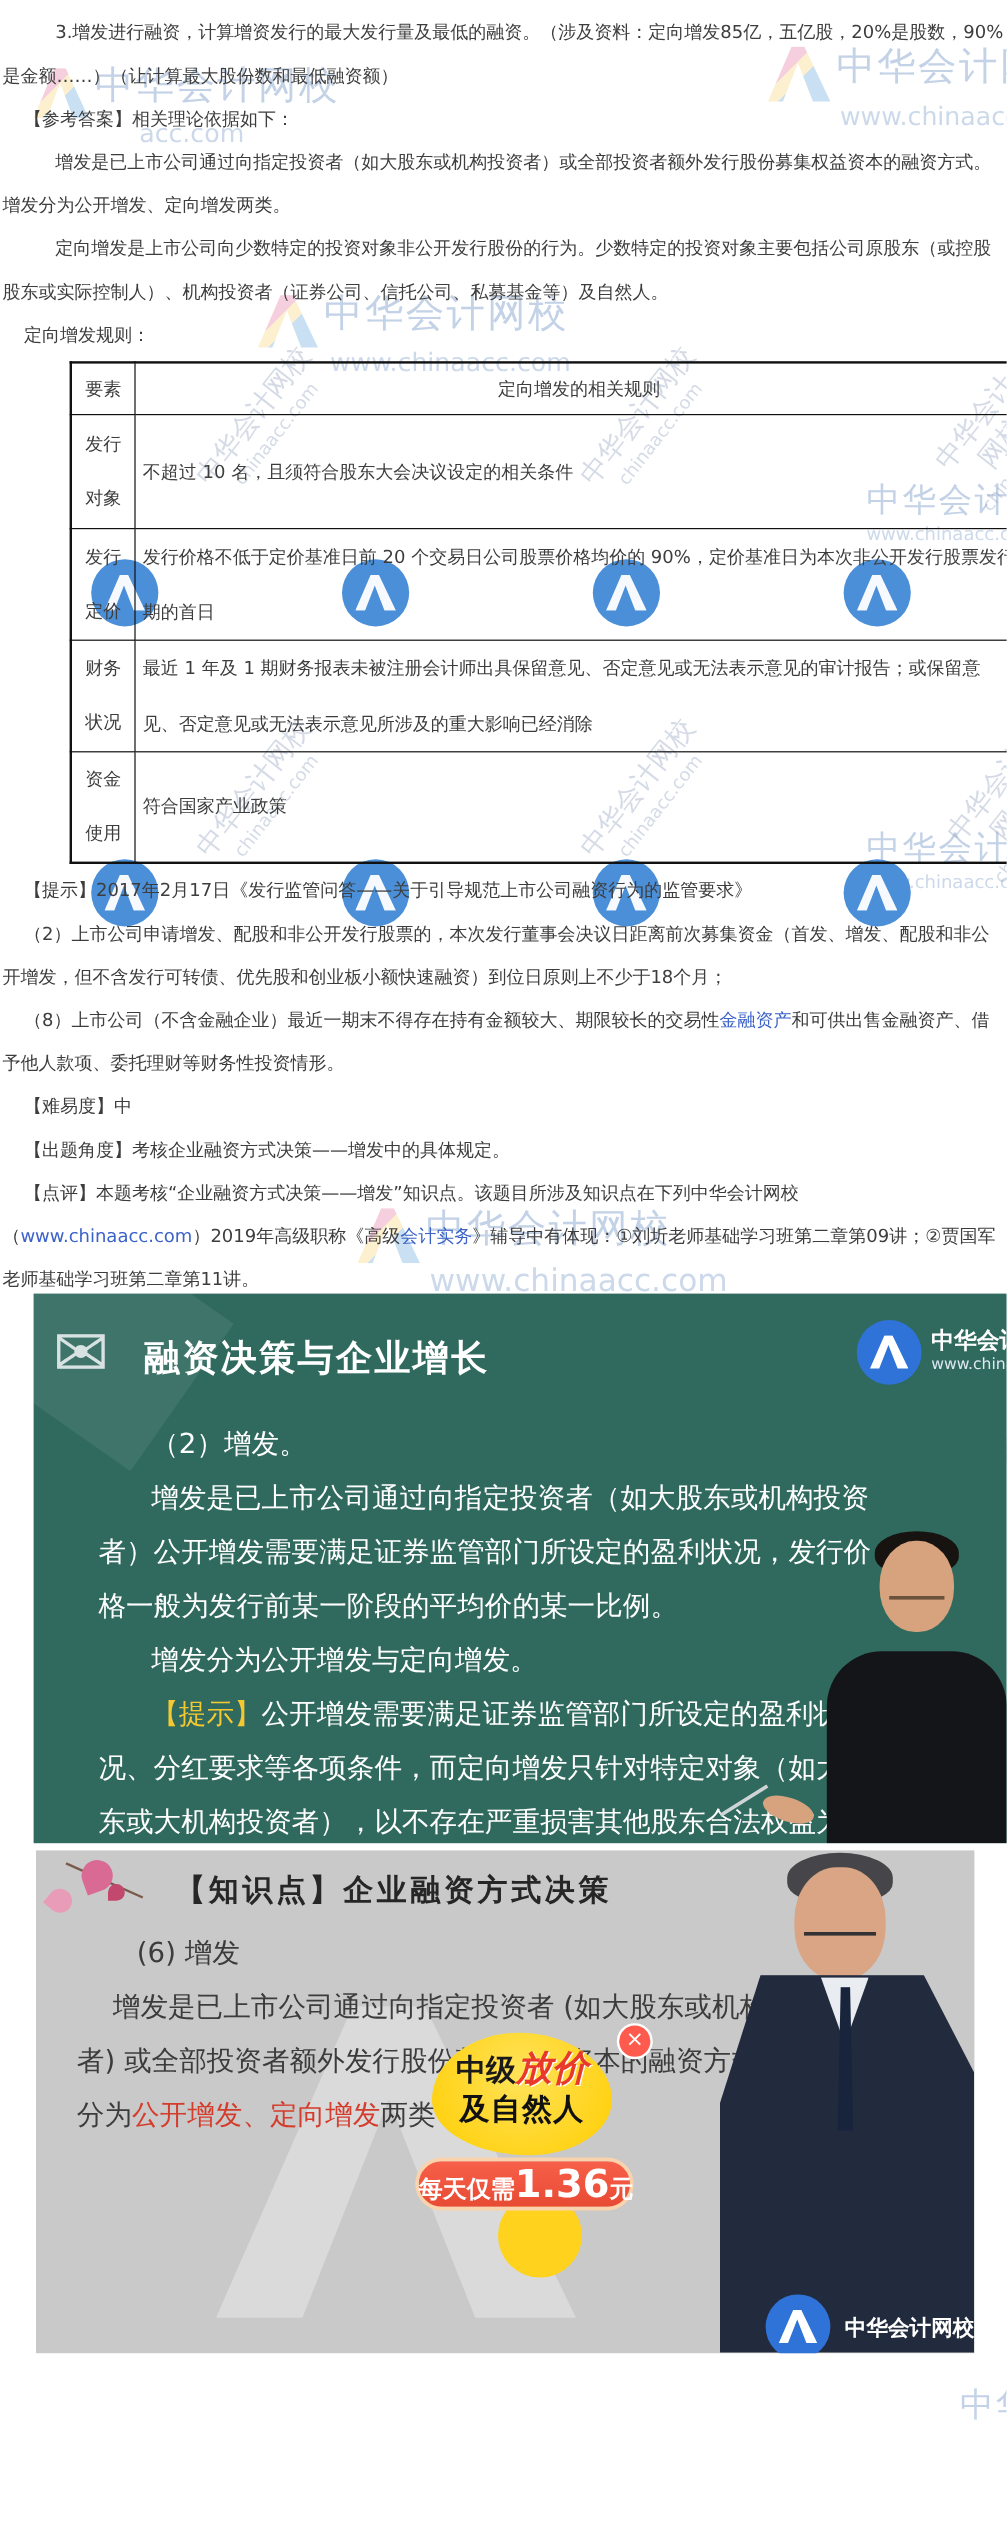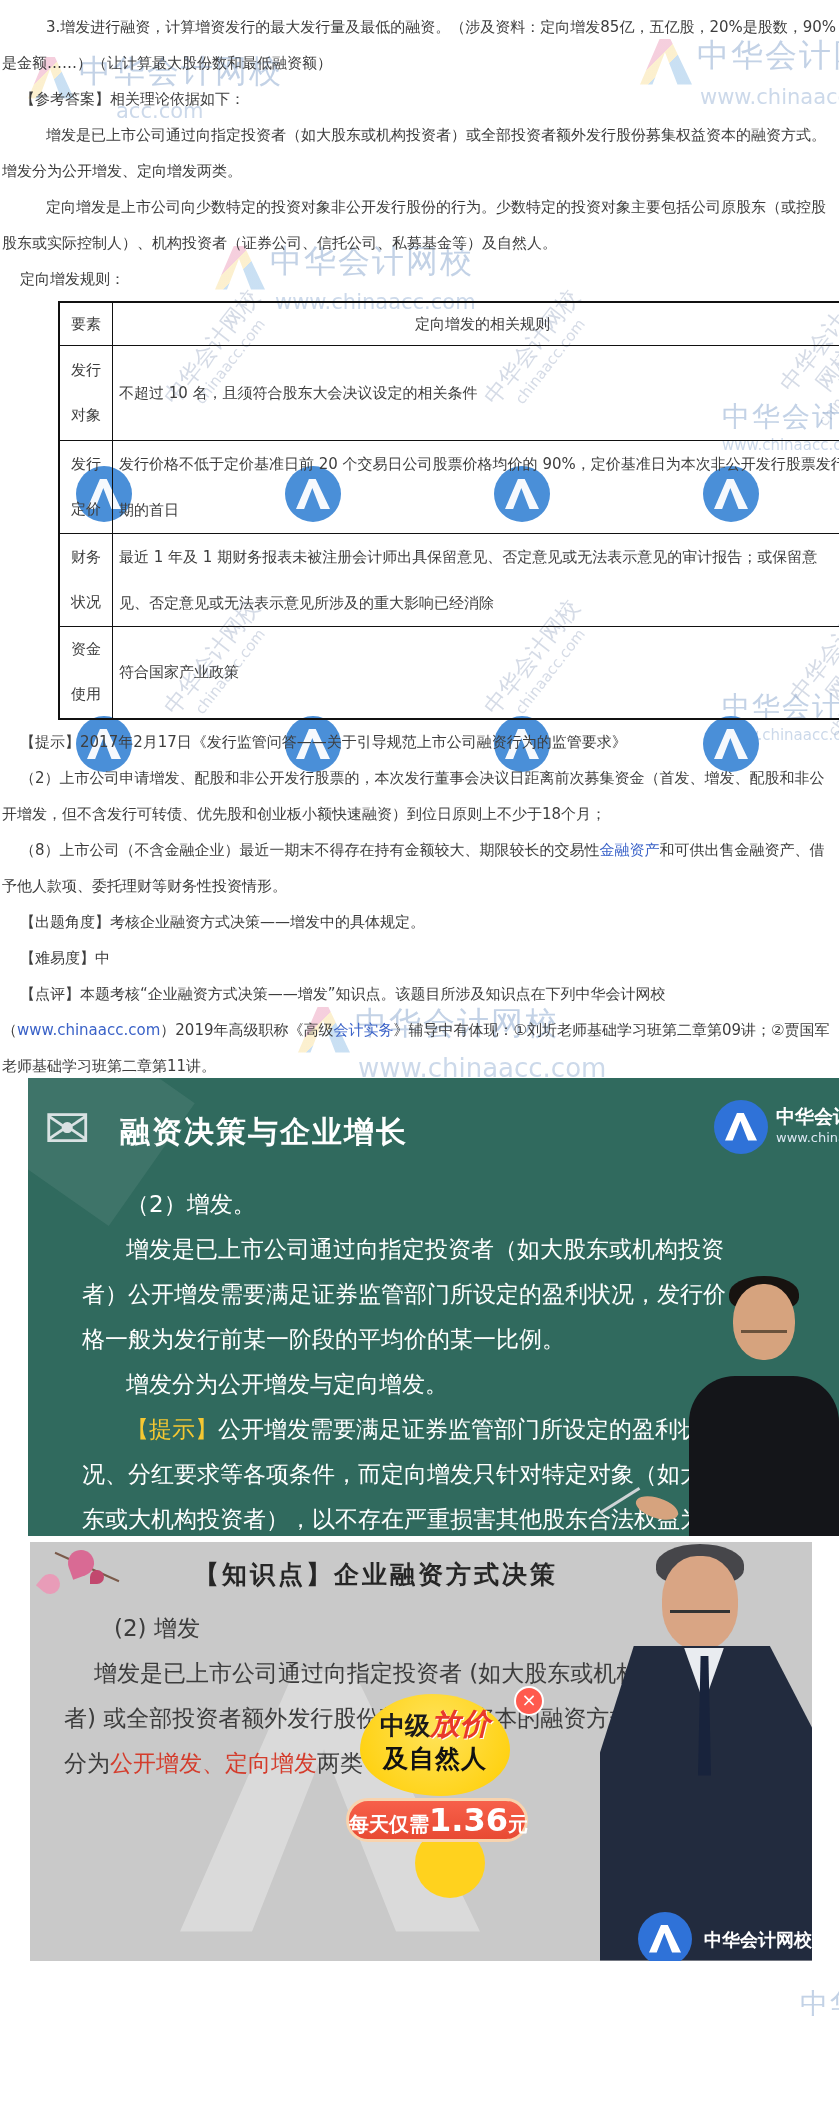--- a/index.html
+++ b/index.html
@@ -63,21 +63,21 @@
   .video2{position:relative;z-index:2;margin:6px 0 0 30px;width:782px;height:419px;
           background:#c9c9c9;overflow:hidden;color:#3c3c3c;}
   .v2wm{position:absolute;left:150px;top:130px;width:300px;height:260px;background:rgba(255,255,255,.32);
         clip-path:polygon(0 100%,38% 0,58% 0,100% 100%,72% 100%,48% 30%,24% 100%);}
   .flower{position:absolute;left:8px;top:6px;width:110px;height:66px;}
   .flower i{position:absolute;border-radius:50% 50% 50% 0;}
   .f1{left:30px;top:2px;width:26px;height:26px;background:#d96a94;transform:rotate(-20deg);}
   .f2{left:2px;top:26px;width:20px;height:20px;background:#e89cb8;transform:rotate(40deg);}
   .f3{left:52px;top:22px;width:14px;height:14px;background:#c2486e;}
   .branch{position:absolute;left:14px;top:18px;width:70px;height:2px;background:#7a5a4a;transform:rotate(24deg);}
-  .v2head{position:absolute;left:116px;top:16px;font-size:25px;font-weight:bold;color:#262626;letter-spacing:3px;margin-left:48px;}
+  .v2head{position:absolute;left:116px;top:16px;font-size:25px;font-weight:bold;color:#262626;letter-spacing:3px;}
   .v2body{position:absolute;left:34px;top:64px;width:606px;font-size:23px;line-height:45px;}
   .v2body div{white-space:nowrap;}
   .v2p1{text-indent:50px;}
   .v2p{text-indent:30px;}
   .red{color:#d43c2c;}
   
   .ad{position:absolute;left:330px;top:152px;width:180px;z-index:5;}
   .ad .blob{position:relative;width:150px;height:102px;background:radial-gradient(circle at 50% 35%,#ffe35a,#ffcd00);
             border-radius:48% 52% 46% 54%/55% 55% 45% 45%;text-align:center;padding-top:14px;box-sizing:border-box;}
   .ad .l1{font-size:25px;font-weight:bold;color:#1a1a1a;line-height:32px;}
@@ -226,22 +226,22 @@
       <tr style="height:92px;padding-left:35px;">
         <td class="lbl">资金使用</td>
         <td class="cnt">符合国家产业政策</td>
       </tr>
     </tbody>
       </table>
 
     <p class="ind-sm">【提示】2017年2月17日《发行监管问答——关于引导规范上市公司融资行为的监管要求》</p>
     <p class="ind-sm">（2）上市公司申请增发、配股和非公开发行股票的，本次发行董事会决议日距离前次募集资金（首发、增发、配股和非公开增发，但不含发行可转债、优先股和创业板小额快速融资）到位日原则上不少于18个月；</p>
     <p class="ind-sm"><span>（8）上市公司（不含金融企业）最近一期末不得存在持有金额较大、期限较长的交易性</span><a class="lnk">金融资产</a><span>和可供出售金融资产、借予他人款项、委托理财等财务性投资情形。</span></p>
+    <p class="ind-sm">【难易度】中</p>
     <p class="ind-sm">【出题角度】考核企业融资方式决策——增发中的具体规定。</p>
-    <p class="ind-sm">【难易度】中</p>
     <p class="ind-sm"><span>【点评】本题考核“企业融资方式决策——增发”知识点。该题目所涉及知识点在下列中华会计网校（</span><a class="lnk">www.chinaacc.com</a><span>）2019年高级职称《高级</span><a class="lnk">会计实务</a><span>》辅导中有体现：①刘圻老师基础学习班第二章第09讲；②贾国军老师基础学习班第二章第11讲。</span></p>
   </div>
 
   <div class="video1">
     <div class="corner"></div>
     <span class="envelope">✉</span>
     <div class="v1title">融资决策与企业增长</div>
     <div class="v1logo">
       <span class="logo-circle">
           <span class="chevw"></span>
@@ -268,21 +268,21 @@
   <div class="video2">
     <div class="v2wm"></div>
     <div class="flower">
       <span class="branch"></span>
         <i class="f1"></i>
         <i class="f2"></i>
         <i class="f3"></i>
     </div>
     <div class="v2head">【知识点】企业融资方式决策</div>
     <div class="v2body">
-      <div class="v2p1">(2) 增发</div>
+      <div class="v2p1">(6) 增发</div>
       <div class="v2p">增发是已上市公司通过向指定投资者 (如大股东或机构投资</div>
       <div>者) 或全部投资者额外发行股份募集权益资本的融资方式。增发</div>
       <div><span>分为</span><span class="red">公开增发、定向增发</span><span>两类</span></div>
     </div>
     <div class="t2">
       <div class="hair"></div>
         <div class="head"></div>
         <div class="glass"></div>
       <div class="suit"></div>
         <div class="shirt"></div>

